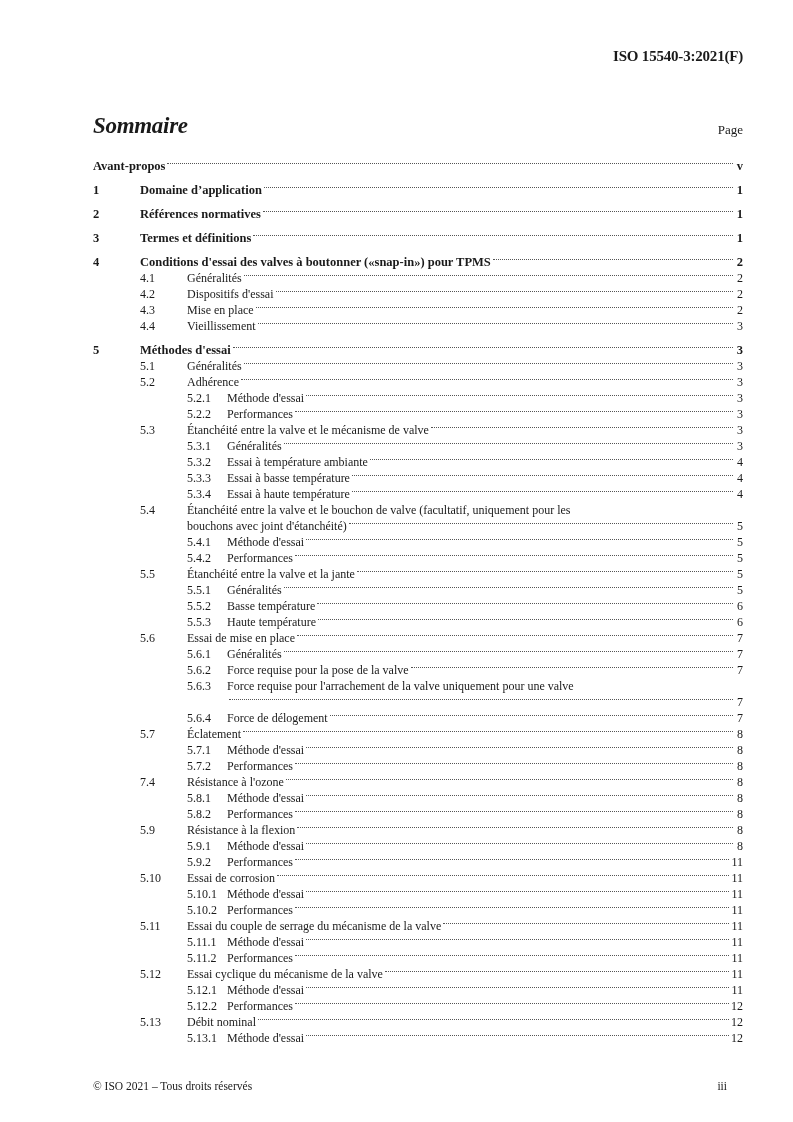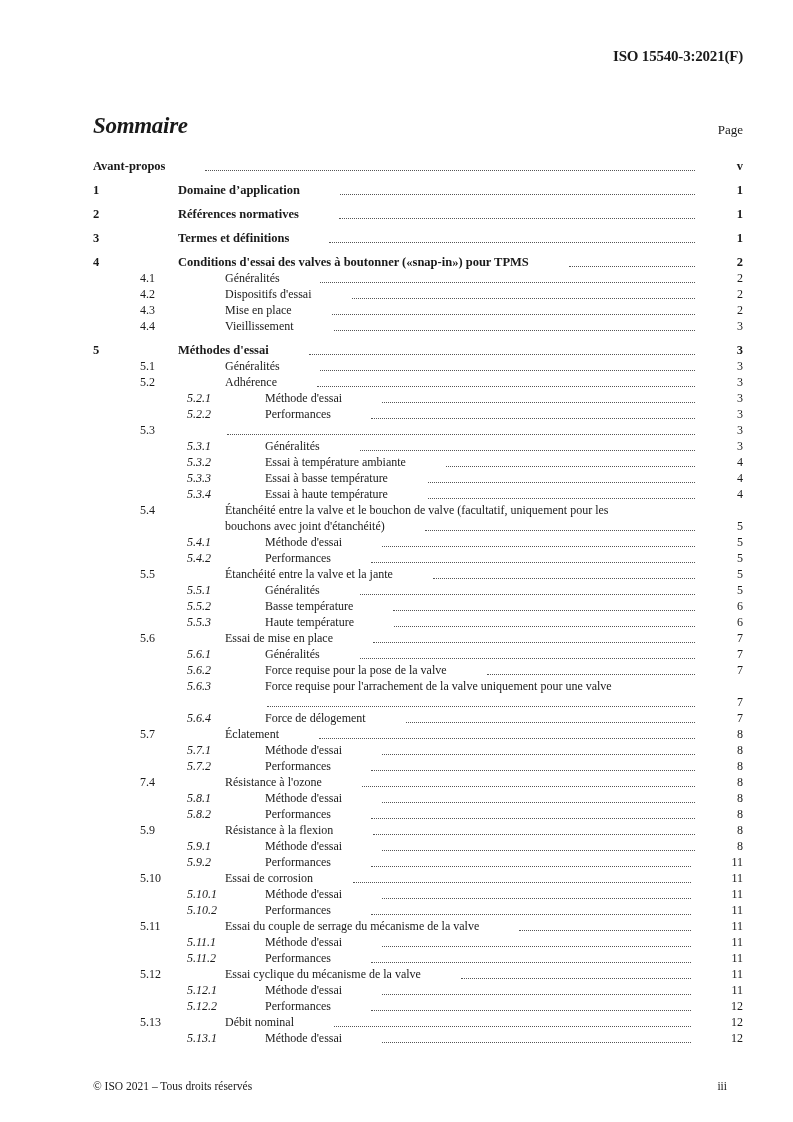--- a/index.html
+++ b/index.html
@@ -3,27 +3,27 @@
 <meta charset="utf-8">
 <style>
   html, body { margin: 0; padding: 0; background: #ffffff; }
   body { width: 793px; height: 1122px; position: relative; overflow: hidden;
          font-family: "Liberation Serif", "DejaVu Serif", serif; color: #1a1a1a; }
   .doc-id { position: absolute; top: 48px; right: 50px; font-weight: bold; font-size: 15px; letter-spacing: -0.2px; }
   .title-row { position: absolute; top: 113px; left: 93px; right: 50px; height: 30px; }
   .title { position: absolute; left: 0; top: 0; font-weight: bold; font-size: 23px; letter-spacing: -0.3px; font-style: italic; }
   .page-label { position: absolute; right: 0; top: 9px; font-size: 13px; }
   .toc { position: absolute; top: 158px; left: 93px; right: 50px; }
-  .entry { position: relative; display: flex; align-items: flex-end; font-size: 12px; line-height: 16px; white-space: nowrap; gap: 38px; }
+  .entry { position: relative; display: flex; align-items: center; font-size: 12px; line-height: 16px; white-space: nowrap; }
   .entry.lvl0 { font-weight: bold; font-size: 12.5px; line-height: 16px; margin-top: 8px; }
   .entry.lvl0.first { margin-top: 0; }
   .num { flex: 0 0 auto; display: inline-block; }
   .lvl0 .num { width: 47px; }
   .lvl1 .num { width: 47px; margin-left: 47px; }
-  .lvl2 .num { width: 40px; margin-left: 94px; font-style: italic; }
+  .lvl2 .num { width: 40px; margin-left: 94px; }
   .label { flex: 0 1 auto; overflow: hidden; text-overflow: clip; }
   .leader { flex: 1 1 auto; border-bottom: 1px dotted #555; margin: 0 2px; height: 0; position: relative; top: -3px; min-width: 8px; }
   .pg { flex: 0 0 auto; text-align: right; min-width: 8px; }
   .footer { position: absolute; bottom: 42px; left: 93px; right: 50px; font-size: 11.5px; }
   .footer .copy { position: absolute; left: 0; }
   .footer .pnum { position: absolute; right: 16px; }
 </style>
 </head>
 <body>
 
@@ -113,20 +113,21 @@
       <span class="pg">3</span>
     </div>
     <div class="entry lvl2">
       <span class="num">5.2.2</span>
       <span class="label">Performances</span>
       <span class="leader"></span>
       <span class="pg">3</span>
     </div>
     <div class="entry lvl1">
       <span class="num">5.3</span>
+      <span class="label">Étanchéité entre la valve et le mécanisme de valve</span>
       <span class="leader"></span>
       <span class="pg">3</span>
     </div>
     <div class="entry lvl2">
       <span class="num">5.3.1</span>
       <span class="label">Généralités</span>
       <span class="leader"></span>
       <span class="pg">3</span>
     </div>
     <div class="entry lvl2">

